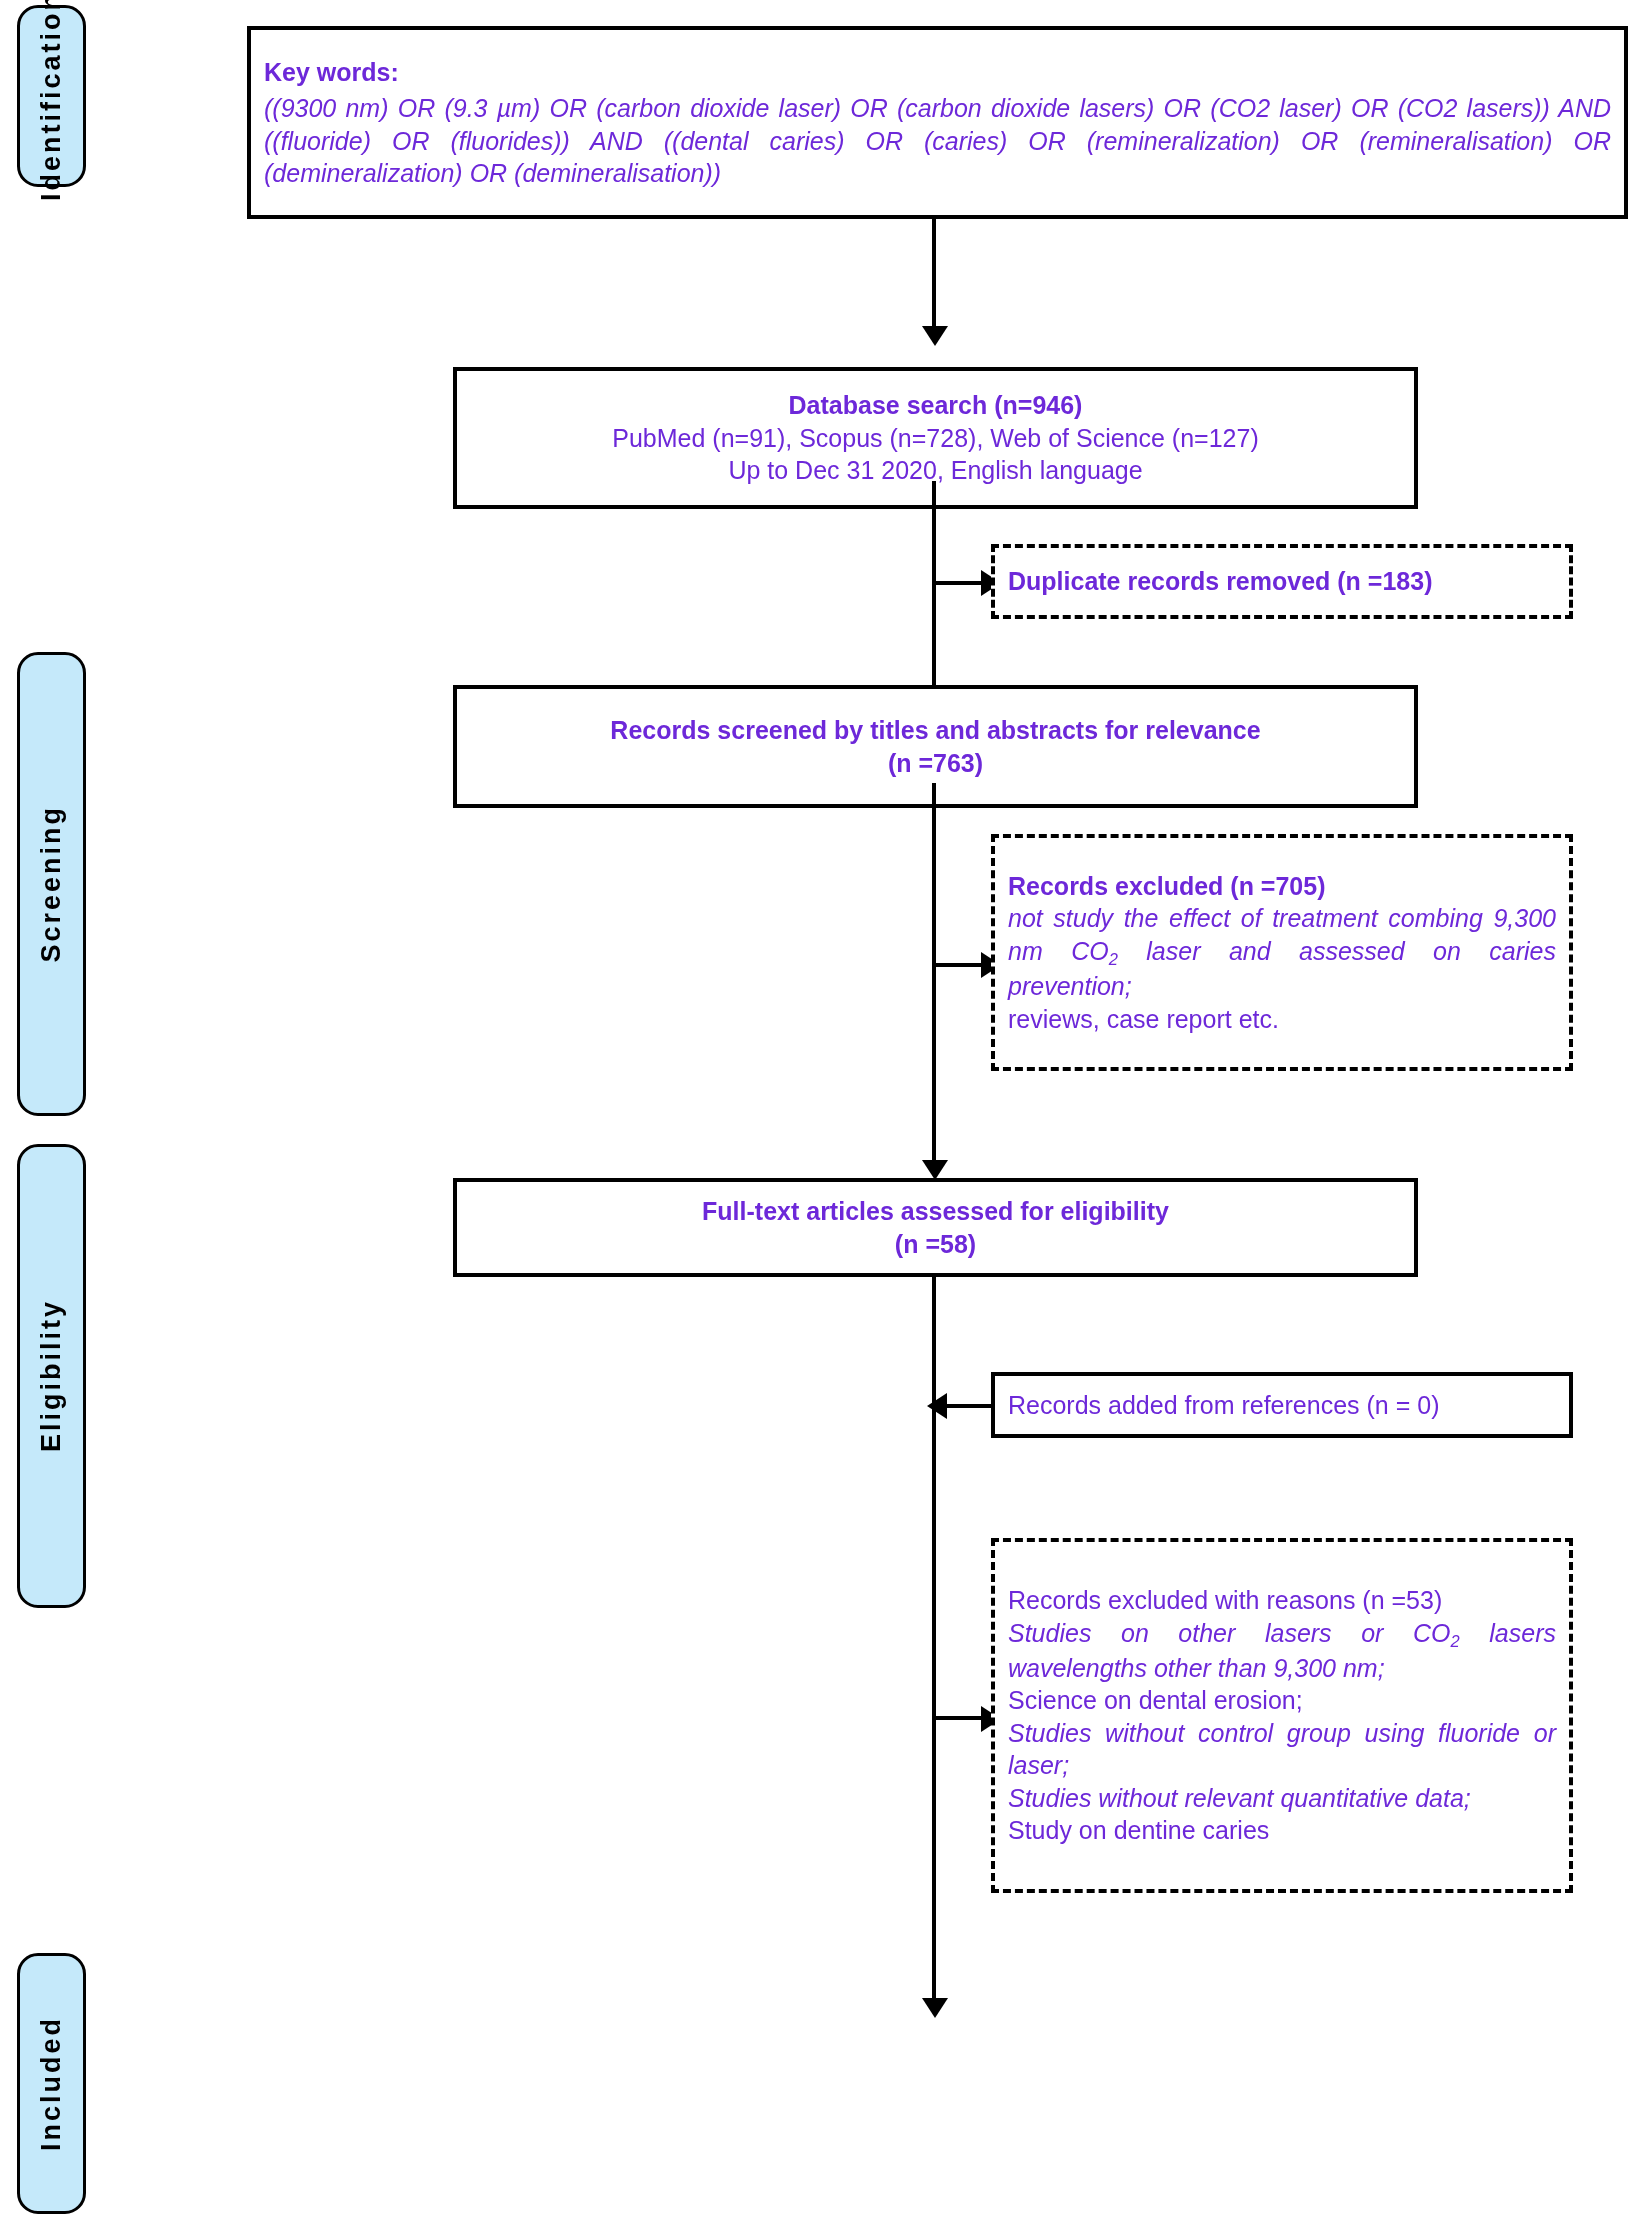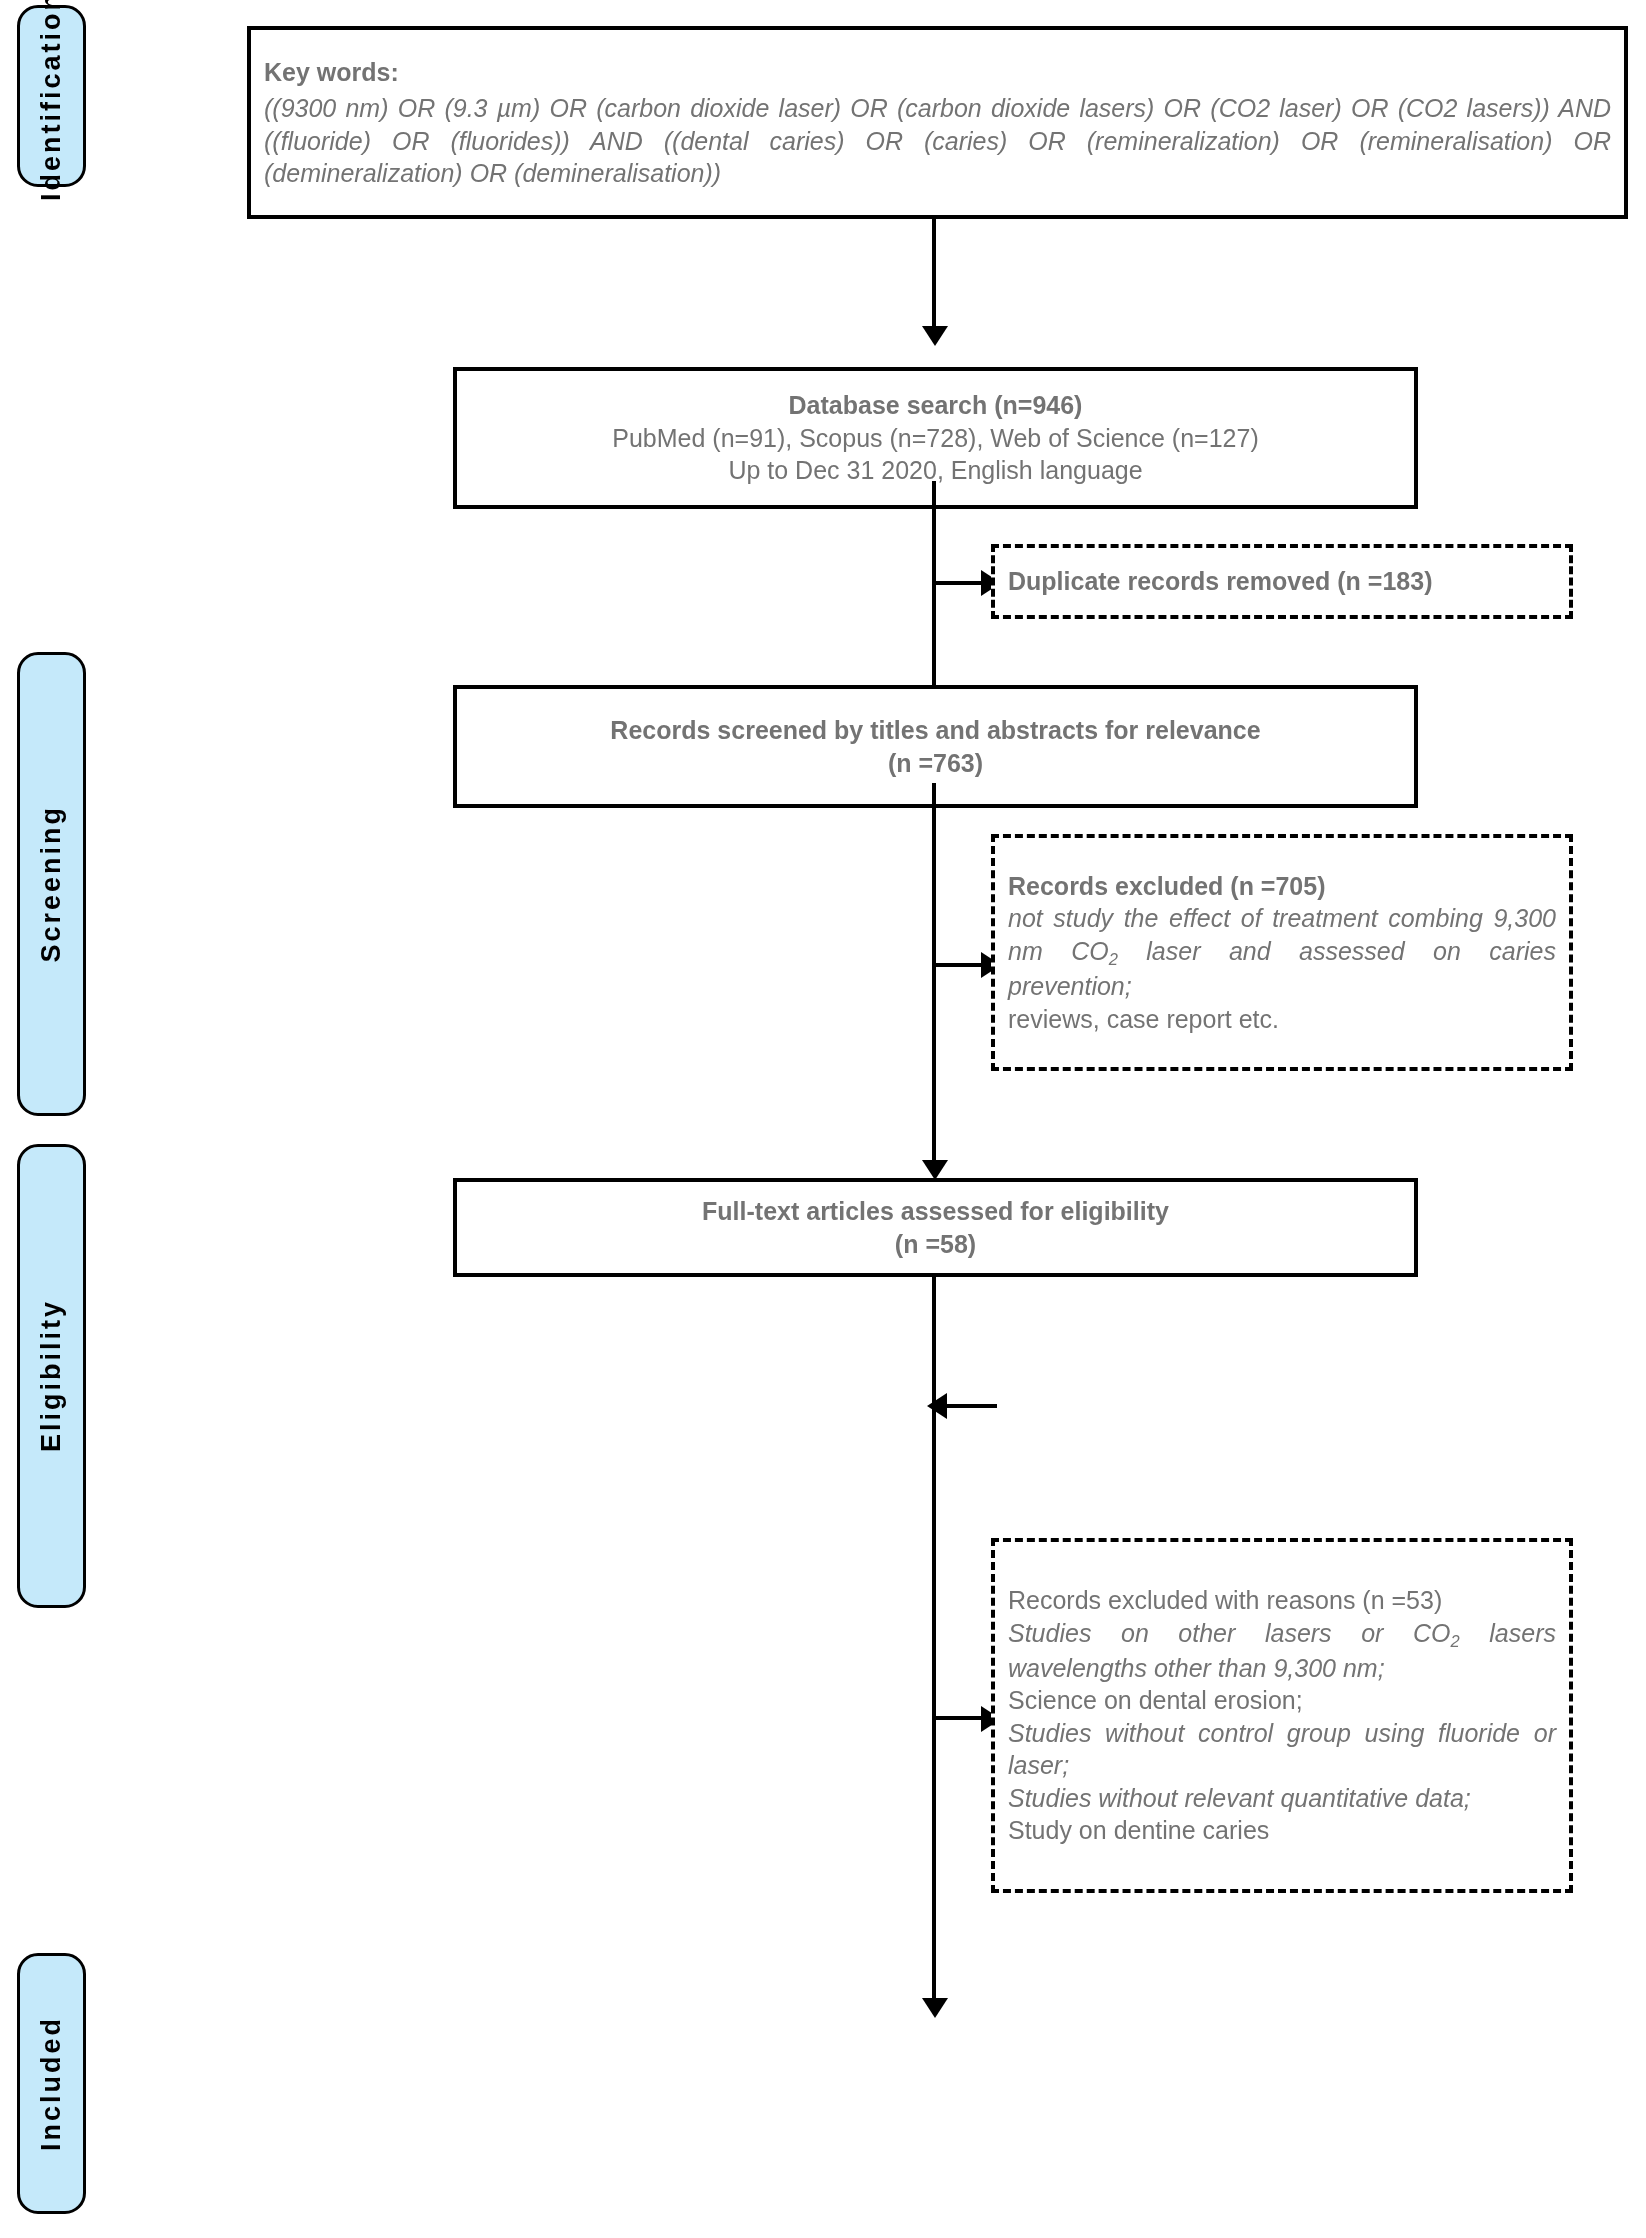--- a/index.html
+++ b/index.html
@@ -39,21 +39,21 @@
     flex-direction:column;
     justify-content:center;
   }
   .box.dashed{
     border:4px dashed #000;
   }
   .box .inner{
     padding:0 13px;
   }
   .t{
-    color:#737373;
+    color:#6d28d9;
     font-size:25px;
     line-height:1.30;
     margin:0;
   }
   .t.b{font-weight:bold;}
   .t.c{text-align:center;}
   .t.j{text-align:justify;text-align-last:left;font-style:italic;}
   .t.l{text-align:left;}
   sub{font-size:0.66em;vertical-align:-0.28em;}
   
@@ -159,20 +159,25 @@
       <p class="t b c">(n =58)</p>
     </div>
   </div>
 
   <div class="vline" style="left:932px;top:1276px;height:735px;"></div>
   <div class="arrow-down" style="left:922px;top:1998px;"></div>
 
   <div class="hline" style="left:935px;top:1404px;width:62px;"></div>
   <div class="arrow-left" style="left:927px;top:1393px;"></div>
 
+  <div class="box" style="left:991px;top:1372px;width:582px;height:66px;">
+    <div class="inner">
+      <p class="t l">Records added from references (n = 0)</p>
+    </div>
+  </div>
 
   <div class="hline" style="left:932px;top:1716px;width:74px;"></div>
   <div class="arrow-right" style="left:981px;top:1706px;"></div>
 
   <div class="box dashed" style="left:991px;top:1538px;width:582px;height:355px;">
     <div class="inner">
       <p class="t l">Records excluded with reasons (n =53)</p>
       <p class="t j"><span>Studies on other lasers or CO</span><sub>2</sub><span> lasers wavelengths other than 9,300 nm;</span></p>
       <p class="t l">Science on dental erosion;</p>
       <p class="t j">Studies without control group using fluoride or laser;</p>

